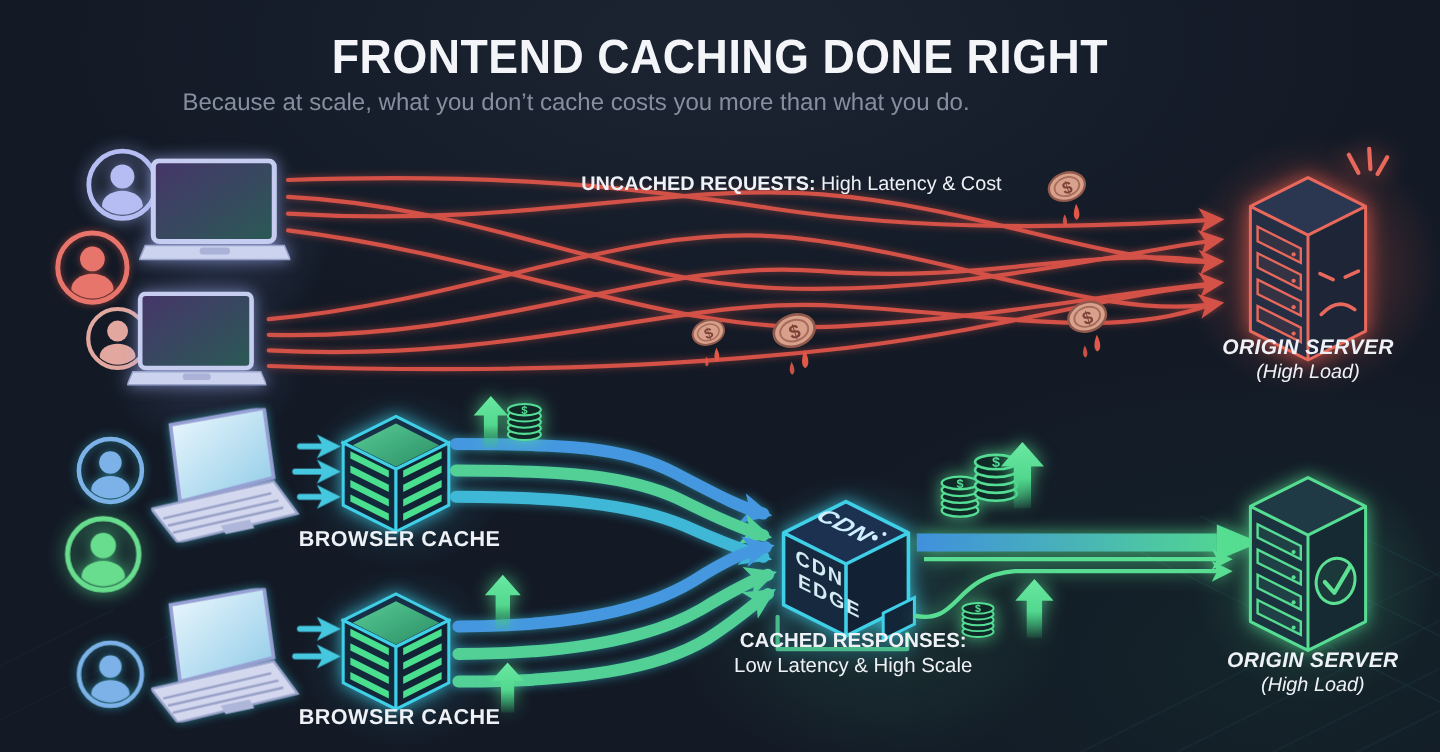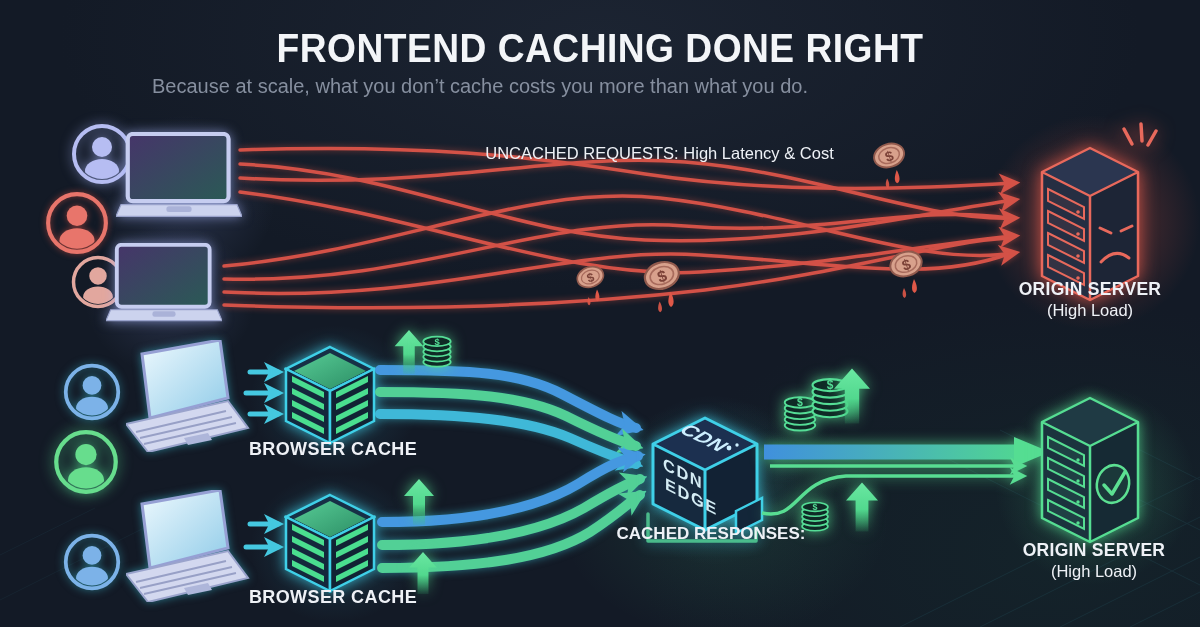--- a/index.html
+++ b/index.html
@@ -23,26 +23,26 @@
   .glow-cyan-soft{filter:drop-shadow(0 0 4px rgba(63,208,232,.5));}
   .glow-green{filter:drop-shadow(0 0 7px rgba(85,221,146,.75));}
   .glow-lav{filter:drop-shadow(0 0 6px rgba(170,185,255,.6));}
   .txt{position:absolute;color:#eef1f6;text-align:center;line-height:1.22;}
   .title{
     left:0;top:24px;width:1200px;font-size:40px;font-weight:700;letter-spacing:.5px;
     transform:scaleX(.93);color:#f3f5f8;
   }
   .subtitle{left:0;top:74px;width:960px;font-size:20px;color:#868f9f;font-weight:400;}
   .lbl-uncached{left:440px;top:143px;width:400px;font-size:16.5px;}
-  .lbl-uncached .b{font-weight:400;padding-left:39px;}
+  .lbl-uncached .b{font-weight:700;padding-left:39px;}
   .lbl-cache1{left:233px;top:439px;width:200px;font-size:18px;font-weight:700;letter-spacing:.4px;}
   .lbl-cache2{left:233px;top:587px;width:200px;font-size:18px;font-weight:700;letter-spacing:.4px;}
   .lbl-cached{left:595px;top:524px;width:232px;font-size:17px;}
   .lbl-cached .b{font-weight:700;}
-  .lbl-origin{width:212px;font-size:17.5px;font-weight:700;letter-spacing:.3px;}
+  .lbl-origin{width:212px;font-size:17.5px;font-weight:700;letter-spacing:.3px;font-style:italic;}
   .lbl-origin .sub{font-weight:400;font-size:16.5px;letter-spacing:0;}
   .lbl-origin-red{left:984px;top:279px;}
   .lbl-origin-green{left:988px;top:540px;}
 </style>
 </head>
 <body>
 
 <div class="canvas">
 
   <div class="glow g-red" style="left:985px;top:115px;width:215px;height:215px;"></div>
@@ -319,20 +319,21 @@
   <div class="txt lbl-origin lbl-origin-red">
     <div>ORIGIN SERVER</div>
     <div class="sub">(High Load)</div>
   </div>
 
   <div class="txt lbl-cache1">BROWSER CACHE</div>
   <div class="txt lbl-cache2">BROWSER CACHE</div>
 
   <div class="txt lbl-cached">
     <div class="b">CACHED RESPONSES:</div>
+    <div>Low Latency &amp; High Scale</div>
   </div>
 
   <div class="txt lbl-origin lbl-origin-green">
     <div>ORIGIN SERVER</div>
     <div class="sub">(High Load)</div>
   </div>
 
 </div>
 
 </body></html>

